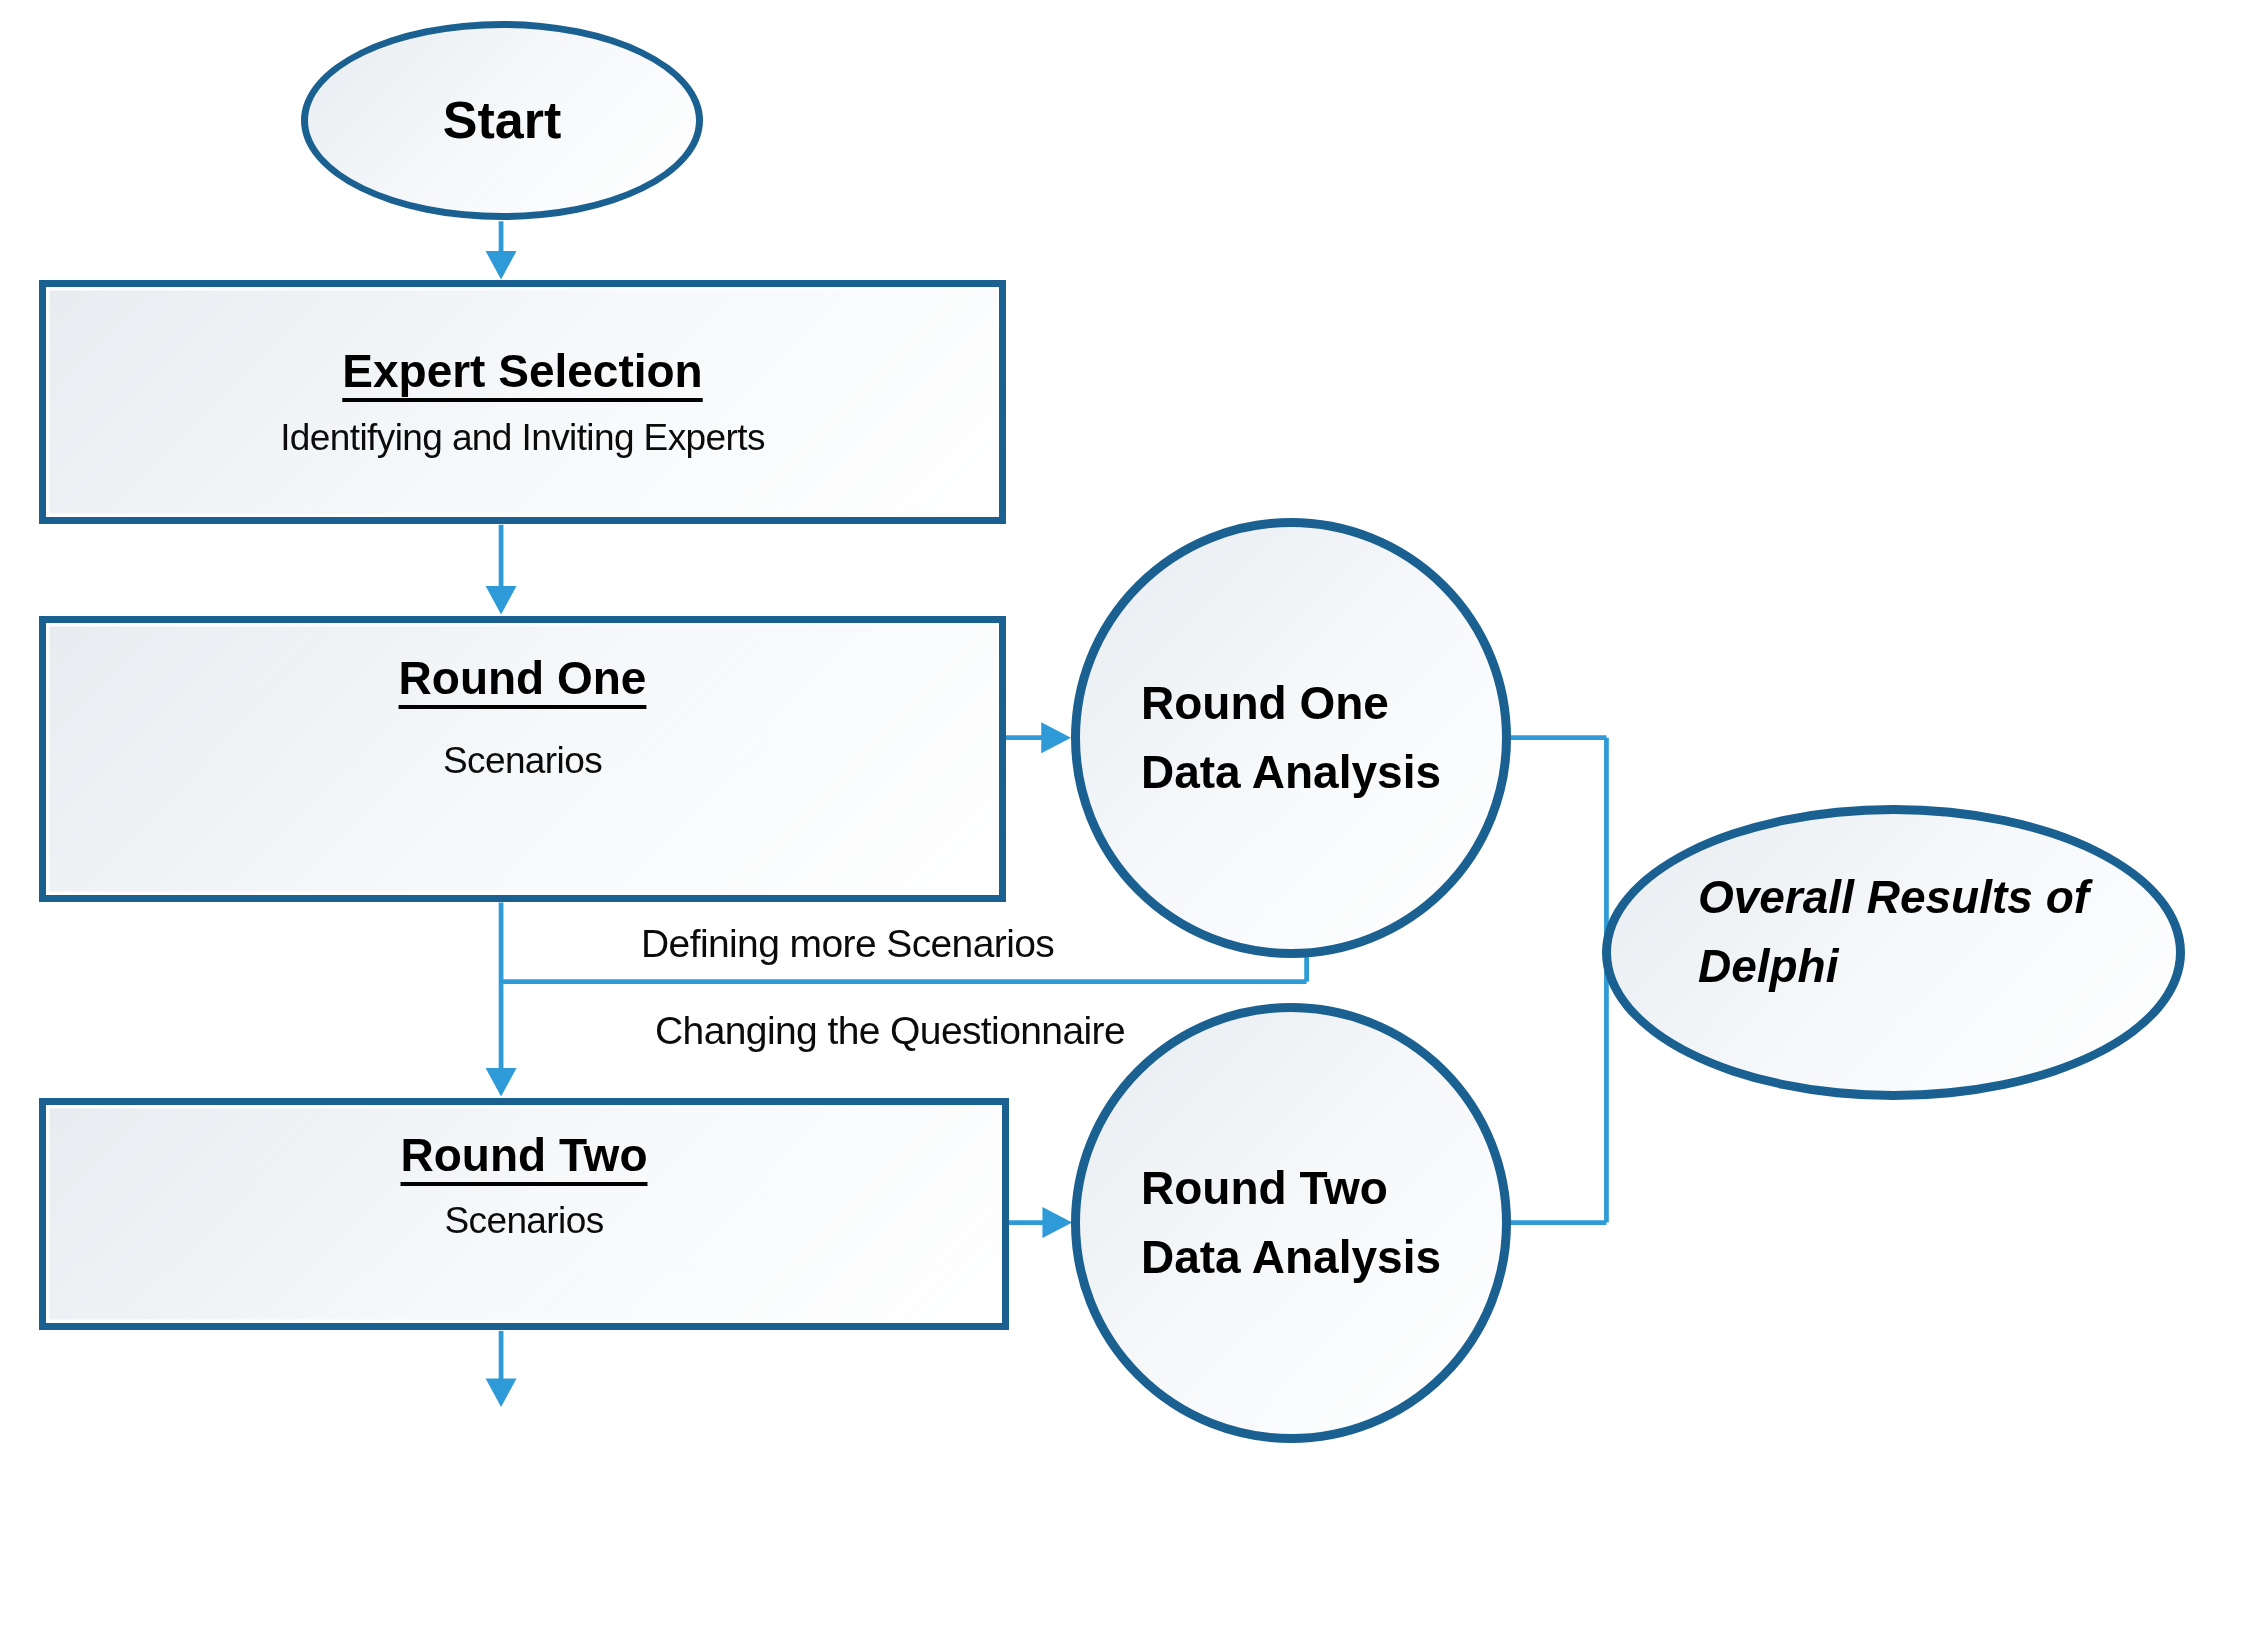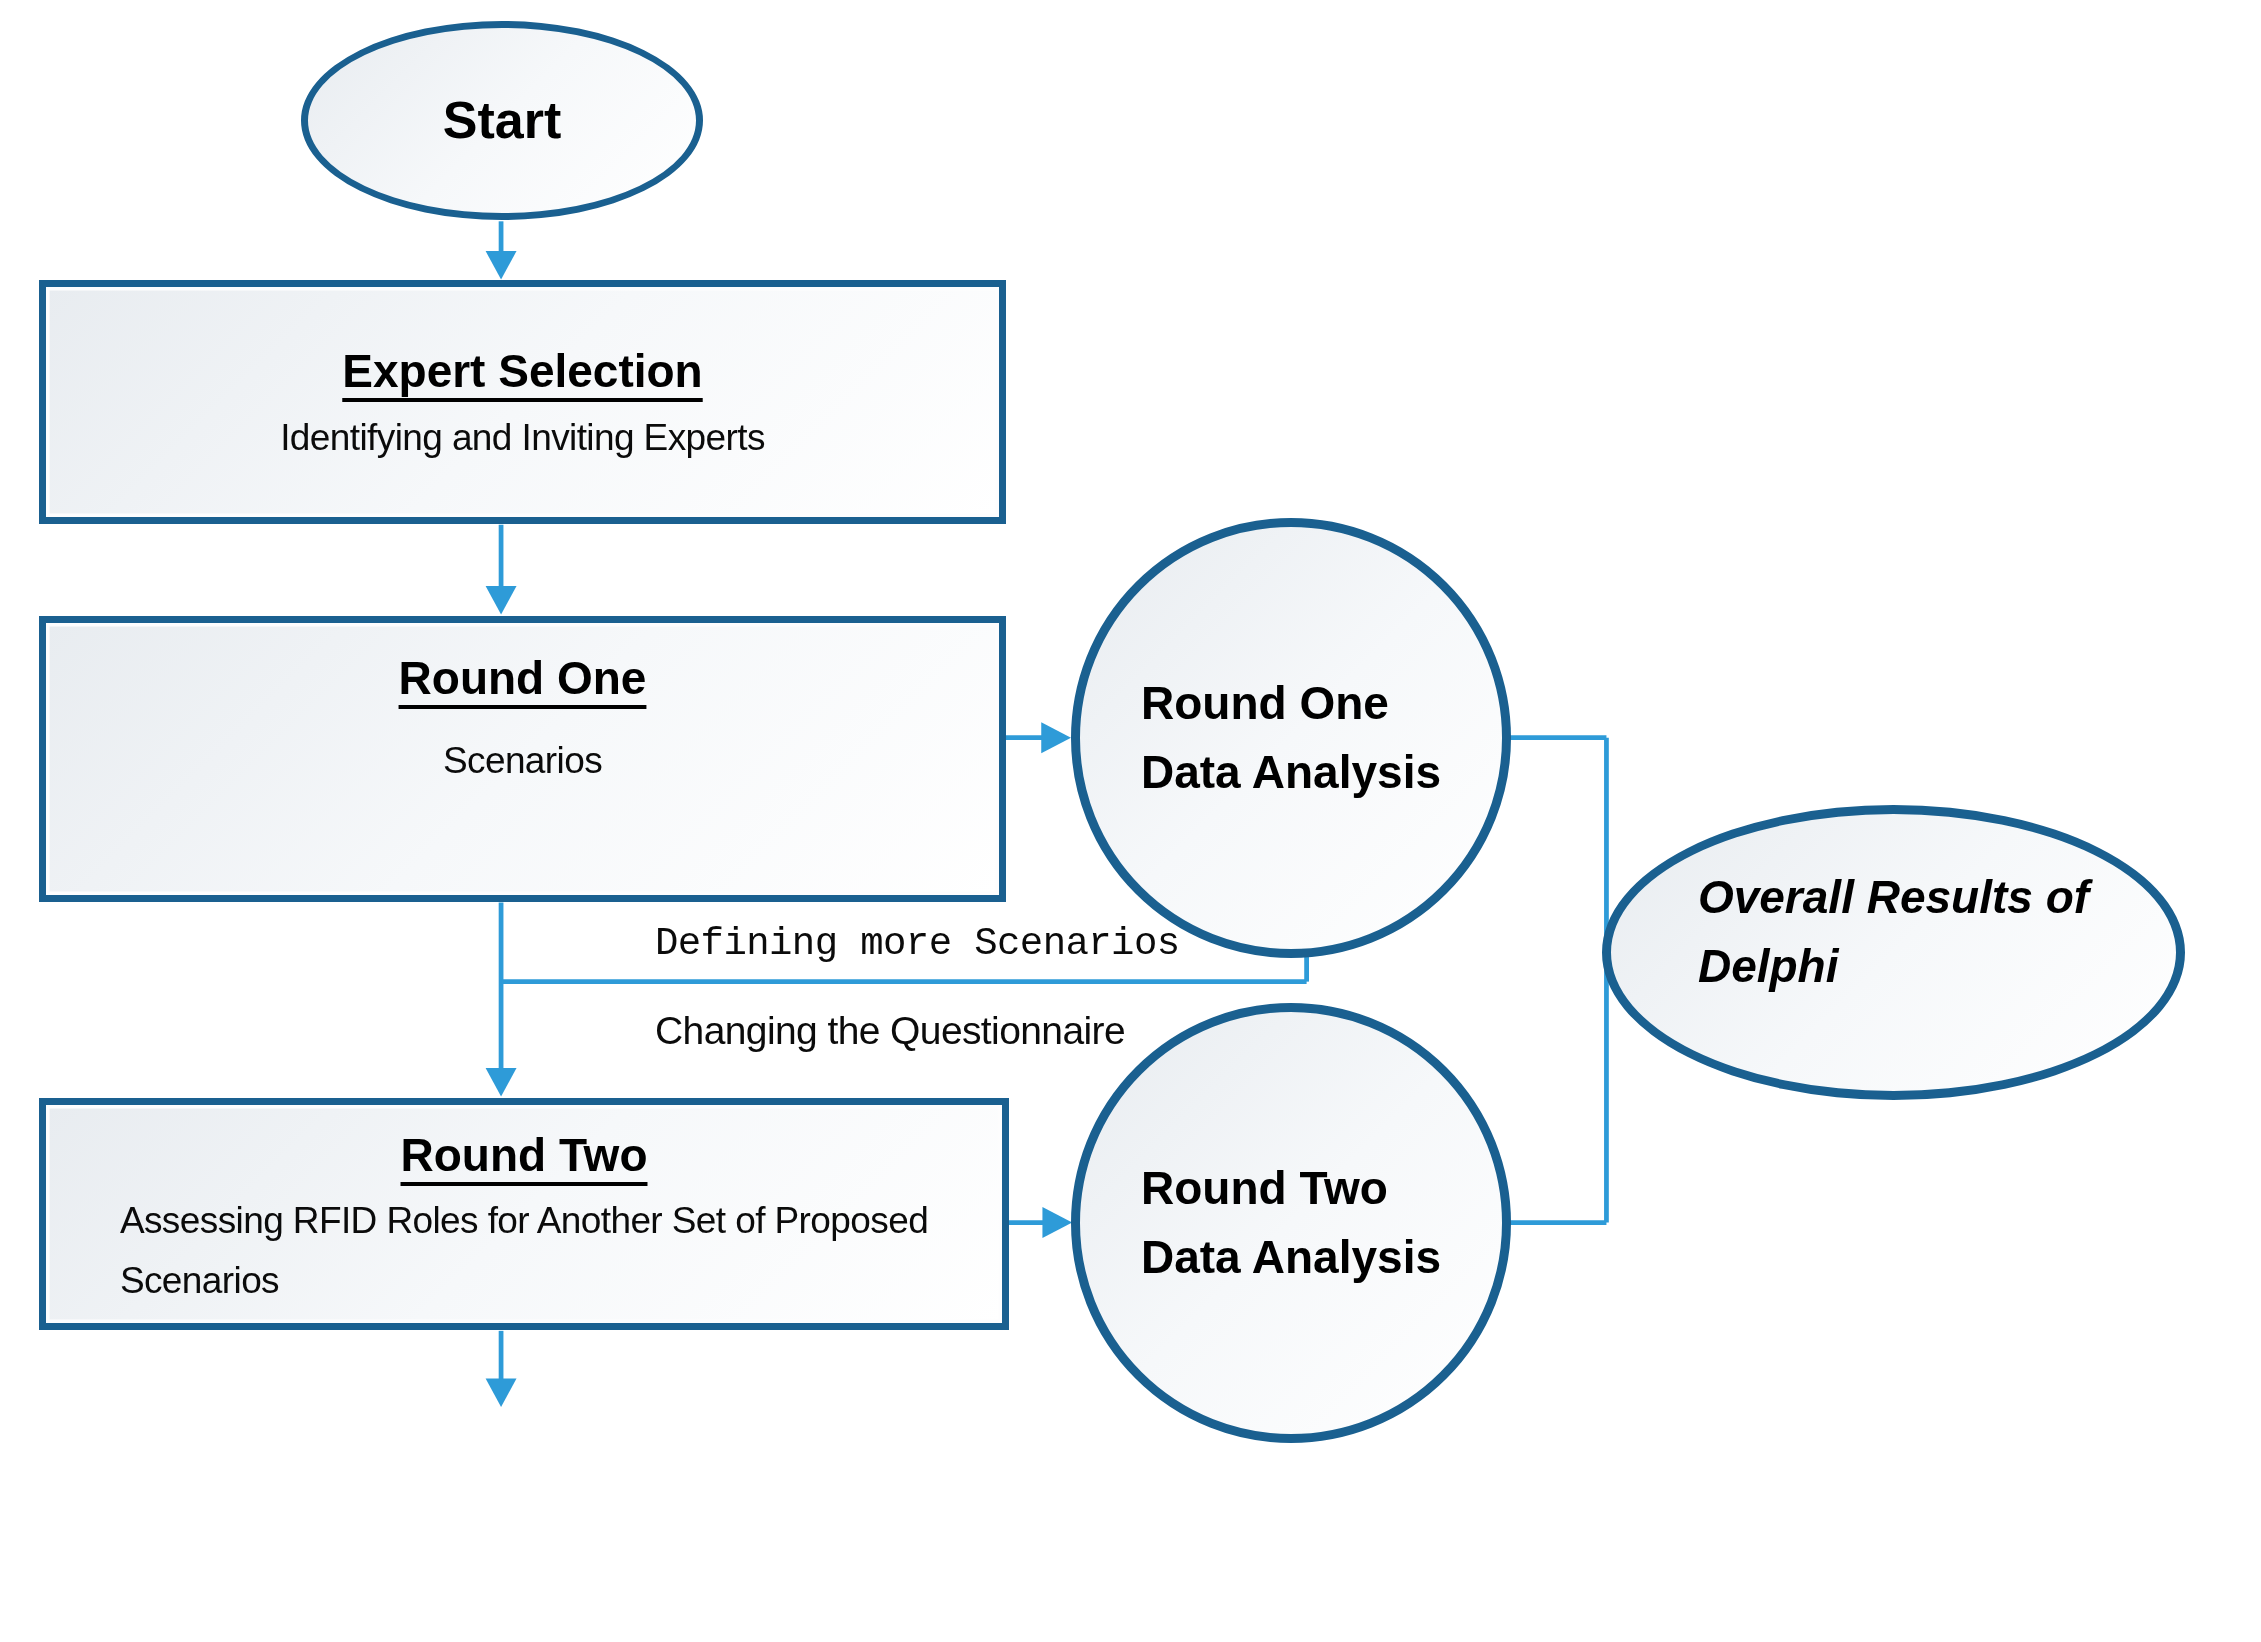--- a/index.html
+++ b/index.html
@@ -91,21 +91,21 @@
   #node-expert .subtitle { margin-top: 20px; }
   #node-round1  { left: 18px;   top: 616px; width: 967px; height: 286px; padding-top: 28.6px; }
   #node-round1 .subtitle-block { margin-top: 10.7px; line-height: 2.5; }
   #node-circle1 { left: 1071px; top: 518px;  width: 440px;  height: 440px; }
   #node-round2  { left: 18px;   top: 1098px; width: 970px; height: 232px; padding-top: 24px; }
   #node-round2 .subtitle-block { margin-top: 9.5px; line-height: 1.6; }
   #node-circle2 { left: 1071px; top: 1003px; width: 440px;  height: 440px; }
   #node-overall { left: 1602px; top: 805px; width: 583px;  height: 295px; padding-bottom: 42px; font-style: italic; }
   #node-finish  { left: 301px;  top: 1409px; width: 399px;  height: 212px; }
 
-  #edge-label-1 { left: 655px; top: 922px; font-family: Liberation Mono, monospace; }
+  #edge-label-1 { left: 641px; top: 922px; }
   #edge-label-2 { left: 655px; top: 1009px; }
 </style>
 </head>
 <body>
 
 <div id="canvas">
 
   <svg id="edges-svg" viewBox="0 0 3800 2760" xmlns="http://www.w3.org/2000/svg">
     <g stroke="#2e9bd8" stroke-width="8" fill="none">
 
@@ -166,21 +166,20 @@
       <div>Data Analysis</div>
     </div>
   </div>
 
   <div class="edge-label" id="edge-label-1">Defining more Scenarios</div>
   <div class="edge-label" id="edge-label-2">Changing the Questionnaire</div>
 
   <div class="node rect" id="node-round2">
     <span class="box-title">Round Two</span>
     <div class="subtitle subtitle-block">
-      <div>Assessing RFID Roles for Another Set of Proposed</div>
       <div>Scenarios</div>
     </div>
   </div>
 
   <div class="node circle" id="node-circle2">
     <div class="circle-label">
       <div>Round Two</div>
       <div>Data Analysis</div>
     </div>
   </div>

